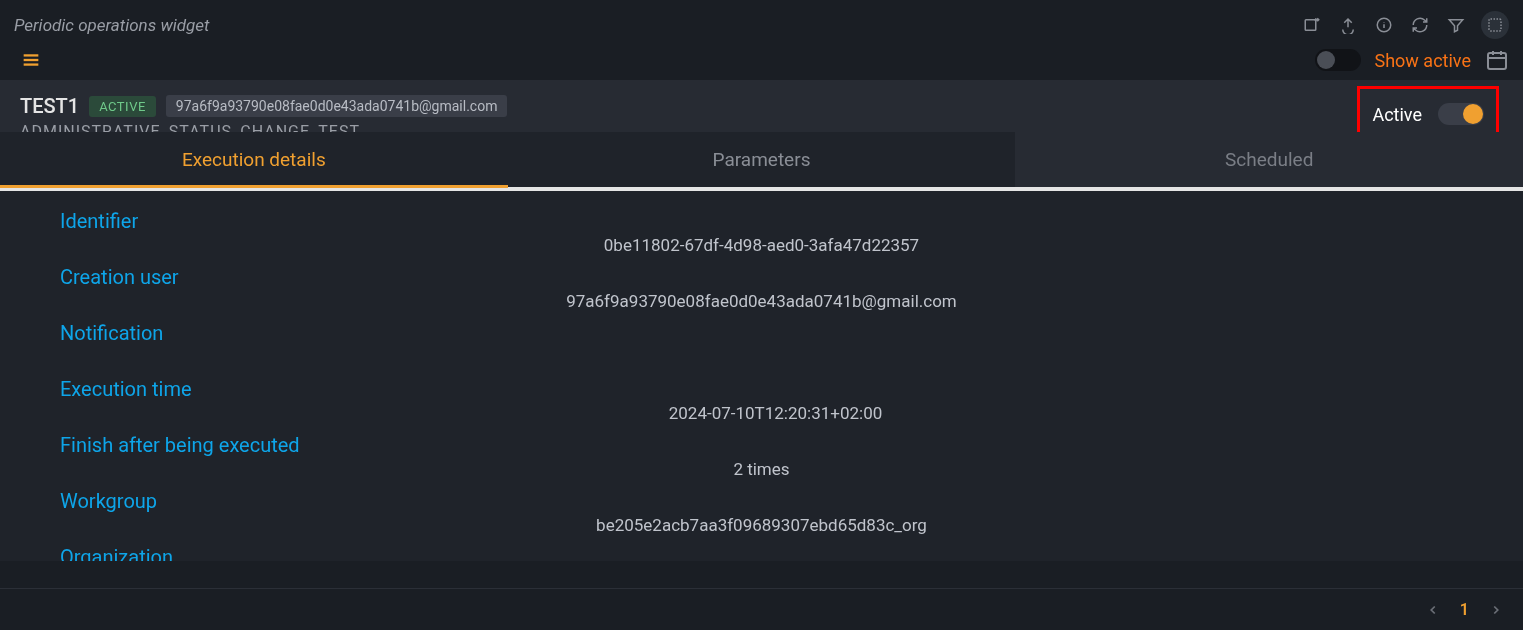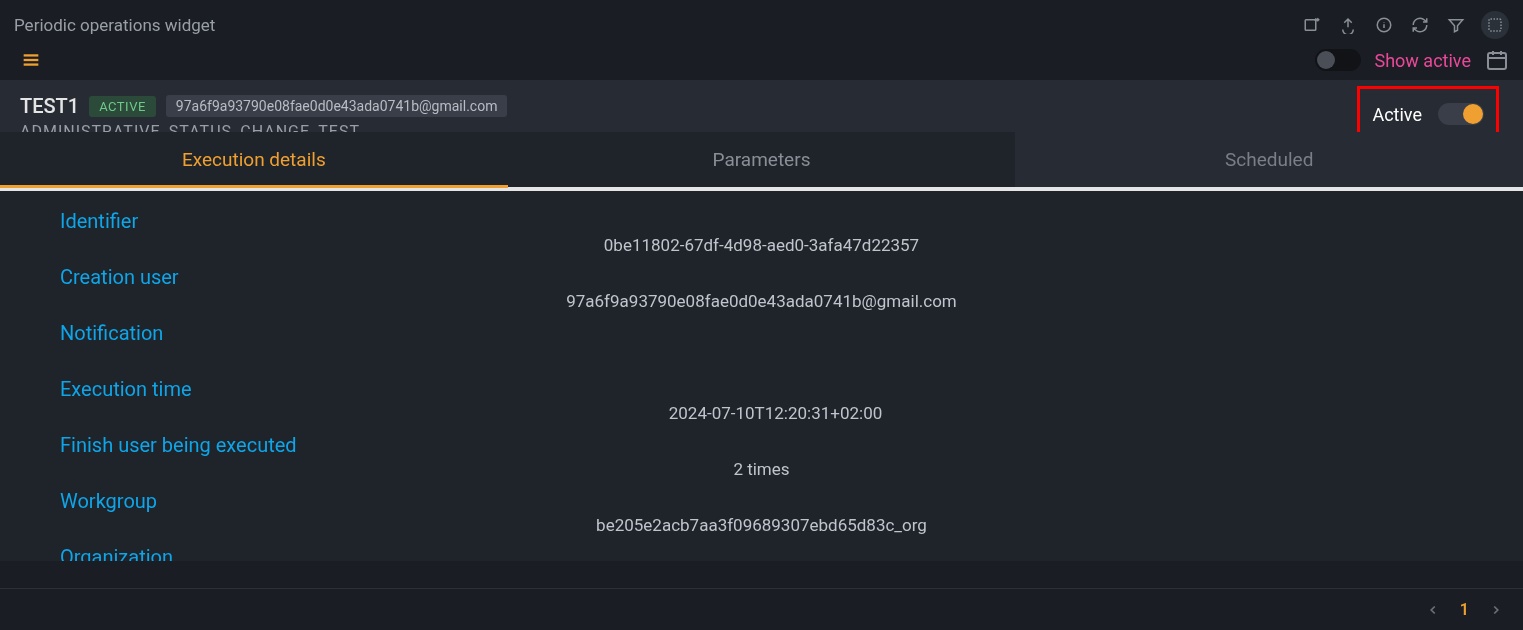--- a/index.html
+++ b/index.html
@@ -10,20 +10,21 @@
     width: 1523px;
     height: 630px;
     overflow: hidden;
   }
   .header {
     display: flex;
     align-items: center;
     justify-content: space-between;
     padding: 10px 14px 0 14px;
     height: 40px;
+    font-style: italic;
   }
   .title {
     color: #9a9ea6;
     font-size: 17px;
   }
   .header-icons {
     display: flex;
     gap: 14px;
     align-items: center;
   }
@@ -68,21 +69,21 @@
   .toggle .knob {
     width: 18px;
     height: 18px;
     background: #4a4e56;
     border-radius: 50%;
     position: absolute;
     top: 2px;
     left: 2px;
   }
   .show-active-label {
-    color: #ec4899;
+    color: #f97316;
     font-size: 18px;
   }
   .calendar-icon {
     color: #8a8e96;
     cursor: pointer;
   }
   .record-strip {
     background: #272b33;
     padding: 14px 20px 0 20px;
     position: relative;
@@ -320,21 +321,21 @@
 
   <div class="field-label">Creation user</div>
   <div class="field-value">97a6f9a93790e08fae0d0e43ada0741b@gmail.com</div>
 
   <div class="field-label">Notification</div>
   <div class="field-value">&nbsp;</div>
 
   <div class="field-label">Execution time</div>
   <div class="field-value indent">2024-07-10T12:20:31+02:00</div>
 
-  <div class="field-label">Finish user being executed</div>
+  <div class="field-label">Finish after being executed</div>
   <div class="field-value">2 times</div>
 
   <div class="field-label">Workgroup</div>
   <div class="field-value">be205e2acb7aa3f09689307ebd65d83c_org</div>
 
   <div class="field-label">Organization</div>
 
 </div>
 
 <div class="footer">

